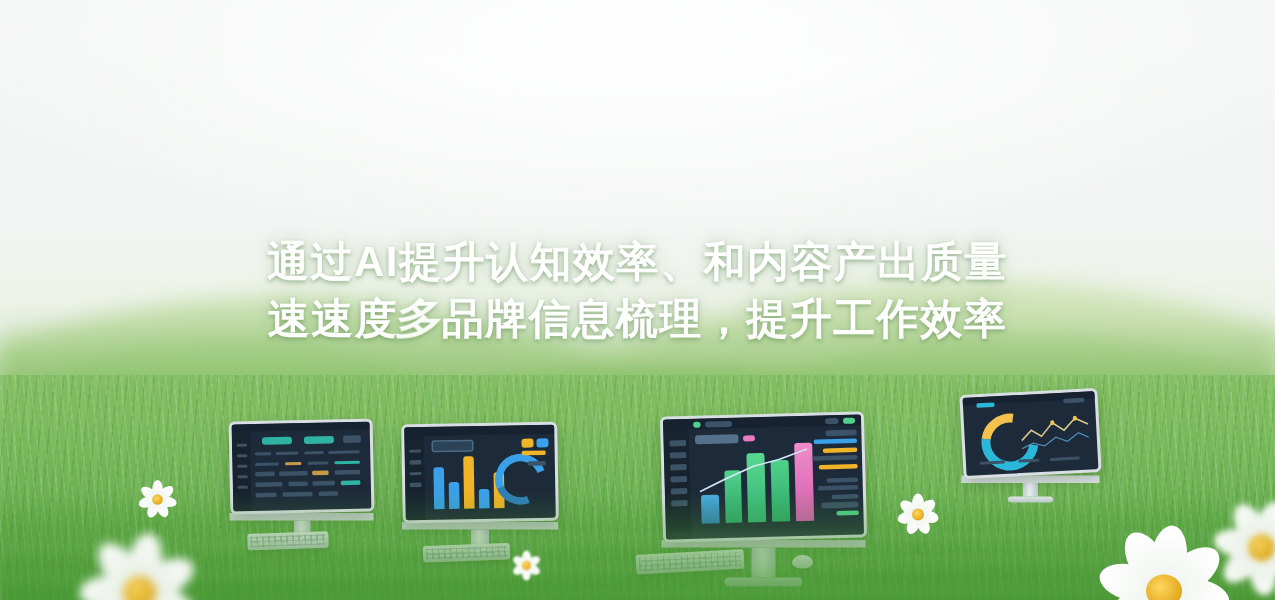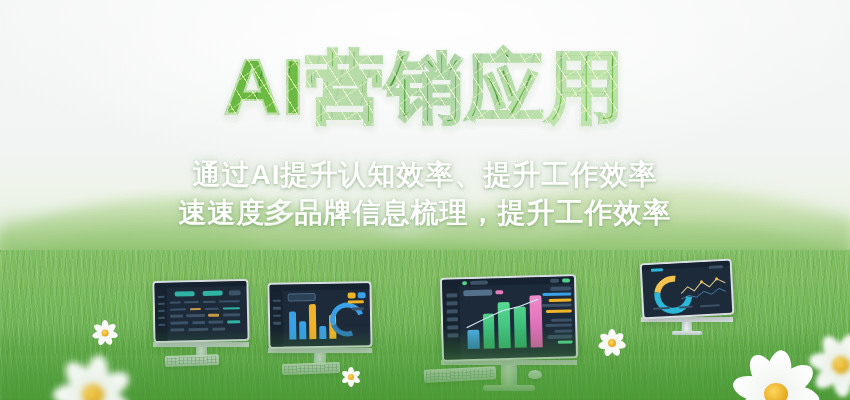--- a/index.html
+++ b/index.html
@@ -326,17 +326,16 @@
     <div class="petal" style="width:18px;height:32px;transform:translate(-50%,-100%) rotate(72deg);"></div>
     <div class="petal" style="width:18px;height:32px;transform:translate(-50%,-100%) rotate(124deg);"></div>
     <div class="petal" style="width:18px;height:32px;transform:translate(-50%,-100%) rotate(176deg);"></div>
     <div class="petal" style="width:18px;height:32px;transform:translate(-50%,-100%) rotate(228deg);"></div>
     <div class="petal" style="width:18px;height:32px;transform:translate(-50%,-100%) rotate(280deg);"></div>
     <div class="petal" style="width:18px;height:32px;transform:translate(-50%,-100%) rotate(332deg);"></div>
     <div class="core" style="width:18px;height:18px;"></div>
   </div>
 
   <div class="bloom"></div>
-  <div class="headline">AI营销应用</div>
-  <div class="sub sub1">通过AI提升认知效率、提升工作效率</div>
+  <div class="sub sub1">通过AI提升认知效率、和内容产出质量</div>
   <div class="sub sub2"><span>速速度</span><span class="glitch">多</span><span>品牌信息梳理，提升工作效率</span></div>
 
 </div>
 
 </body></html>

